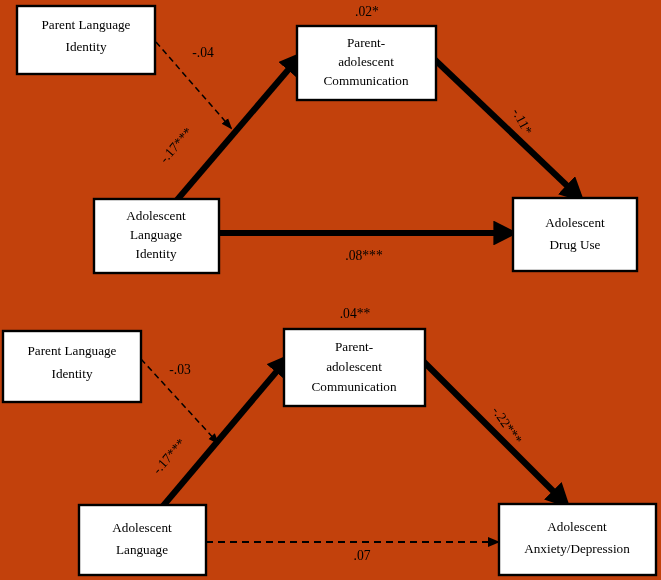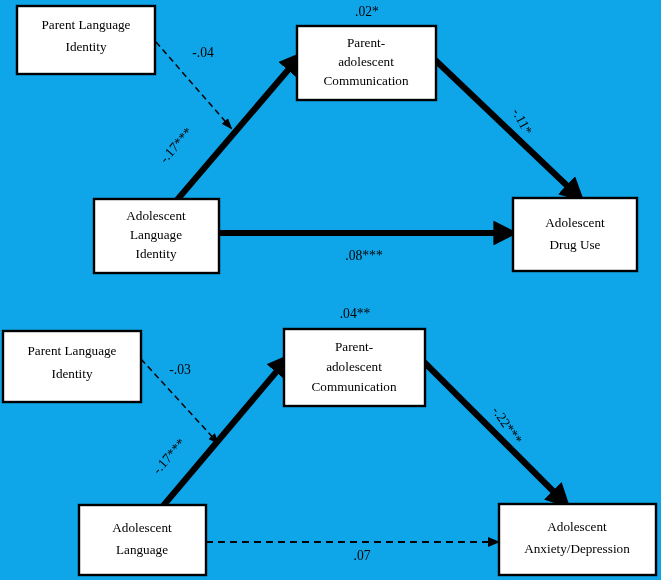--- a/index.html
+++ b/index.html
@@ -10,21 +10,21 @@
   body {
     width: 661px;
     height: 580px;
     font-family: "Liberation Serif", "DejaVu Serif", serif;
     overflow: hidden;
   }
   #figure-root {
     position: relative;
     width: 661px;
     height: 580px;
-    background: #0ea5e9;
+    background: #c2410c;
   }
   svg.diagram-layer {
     position: absolute;
     top: 0;
     left: 0;
     width: 661px;
     height: 580px;
   }
   .node-box {
     fill: #ffffff;

